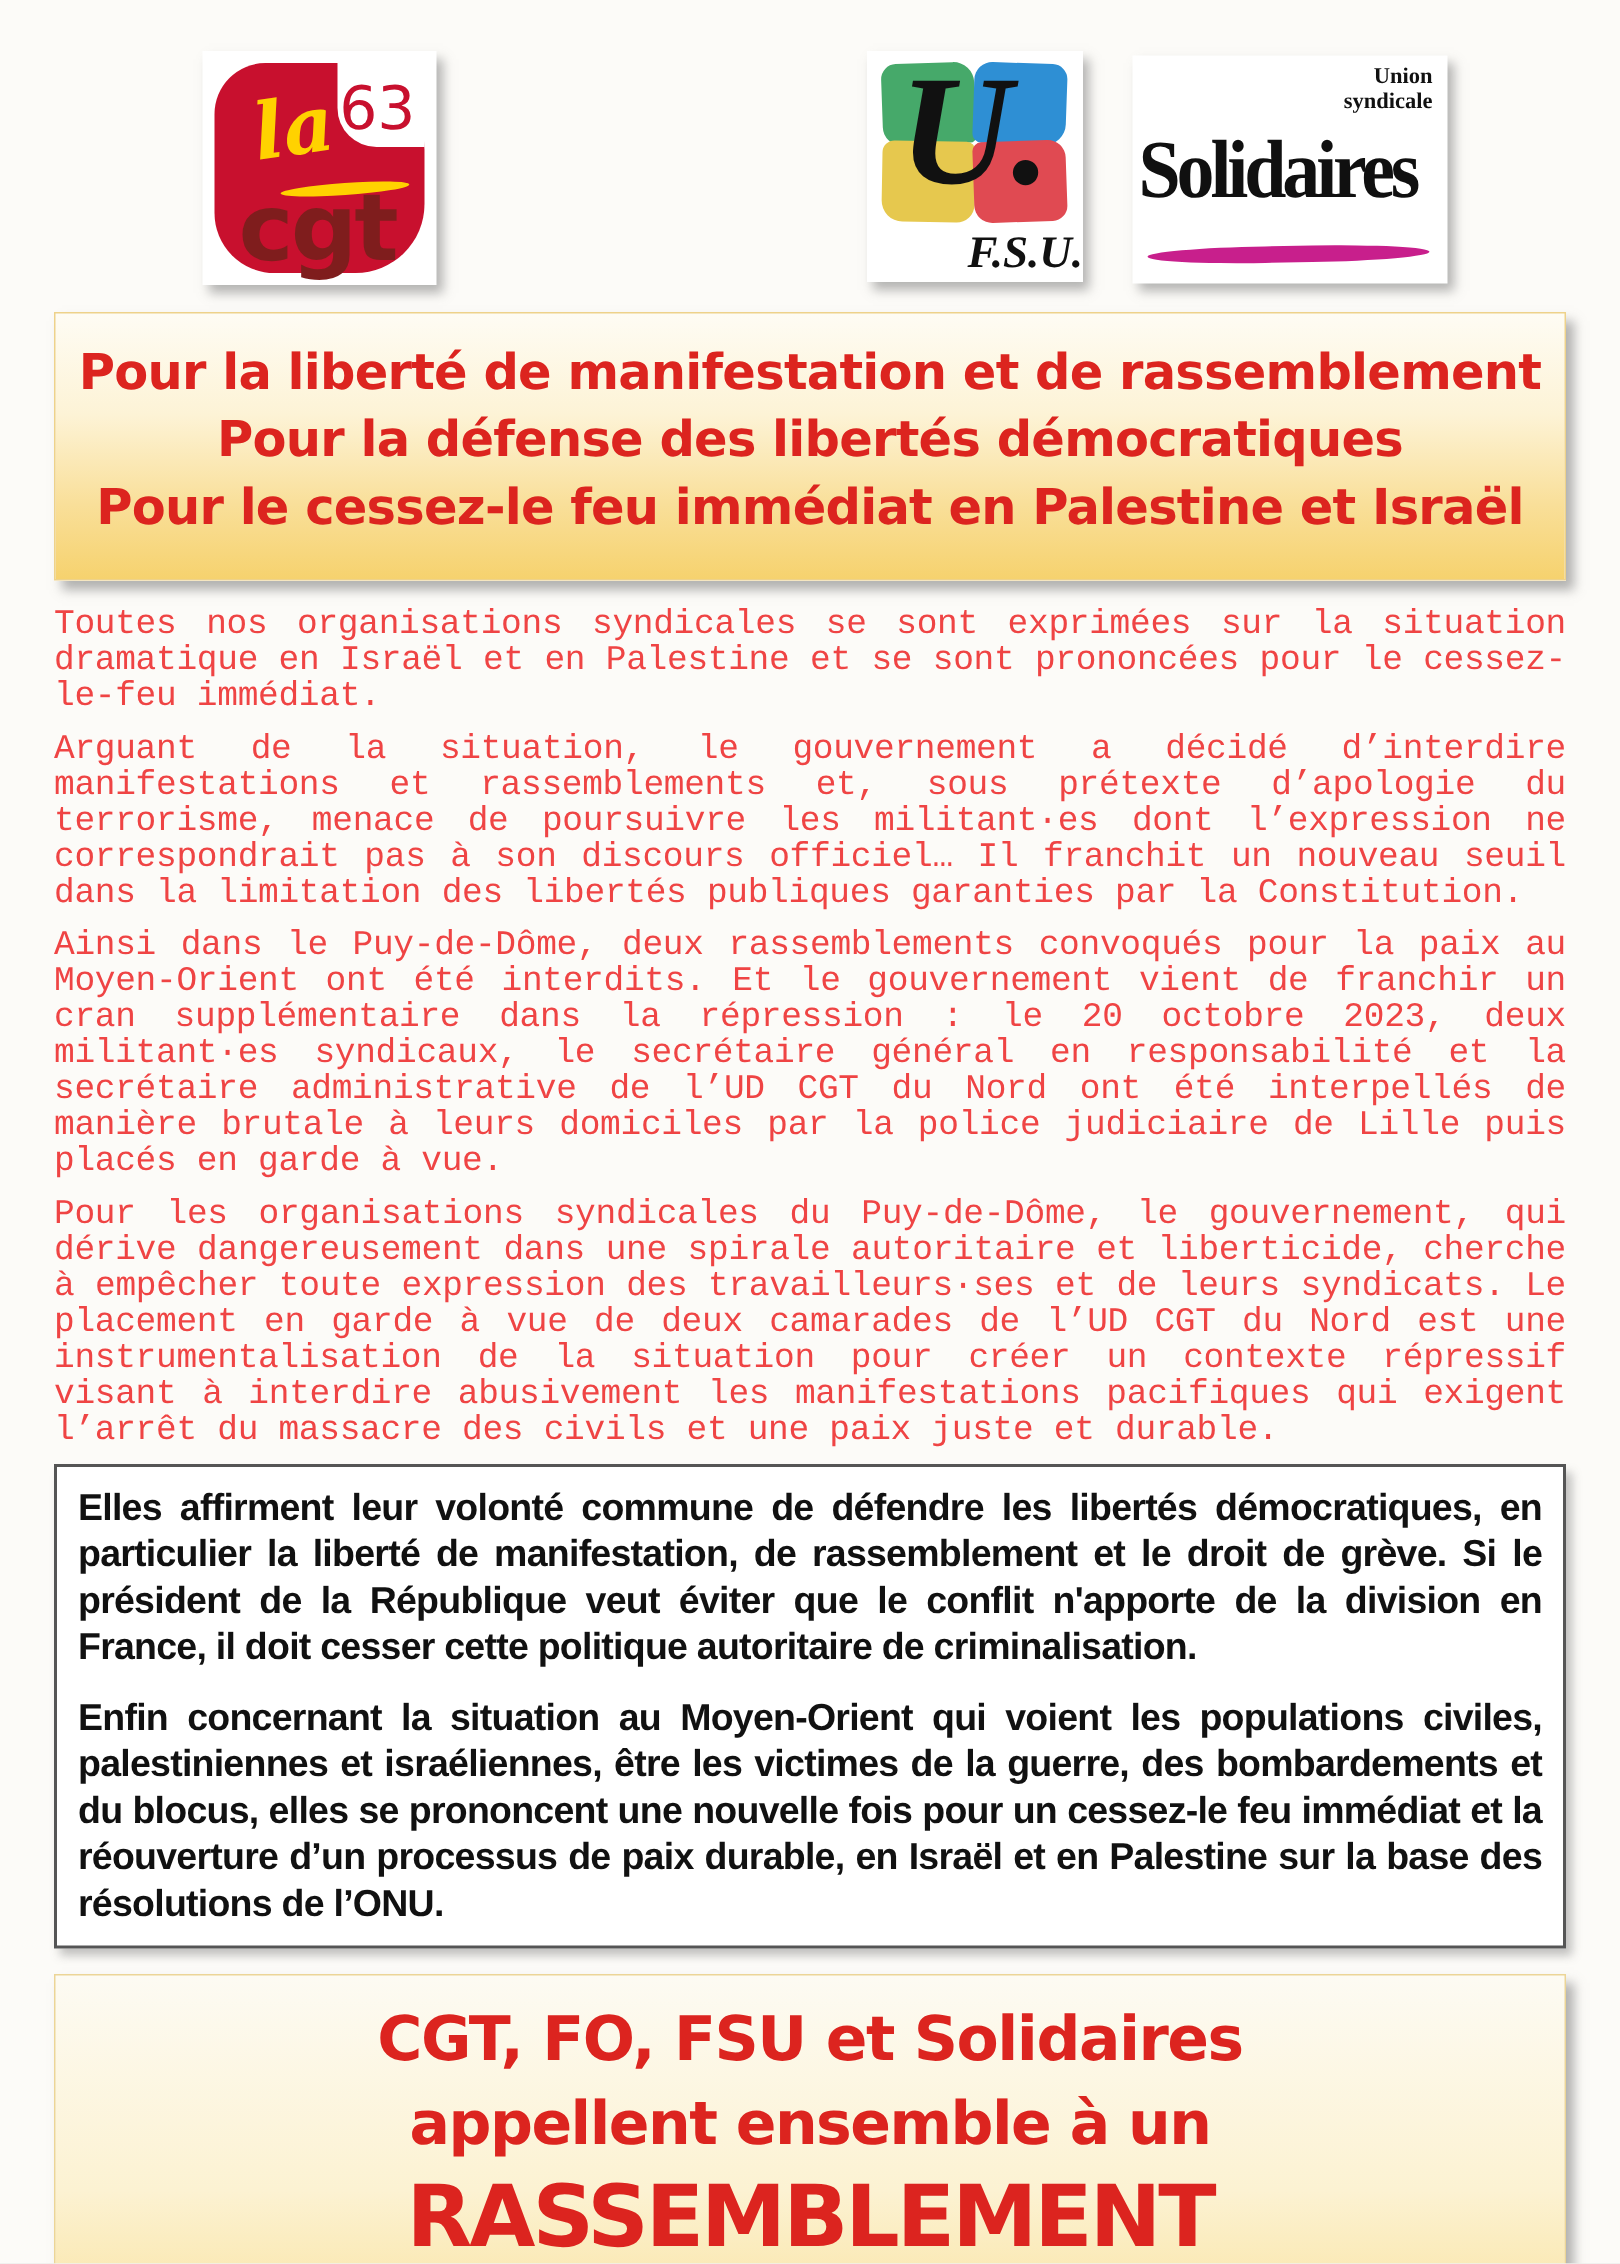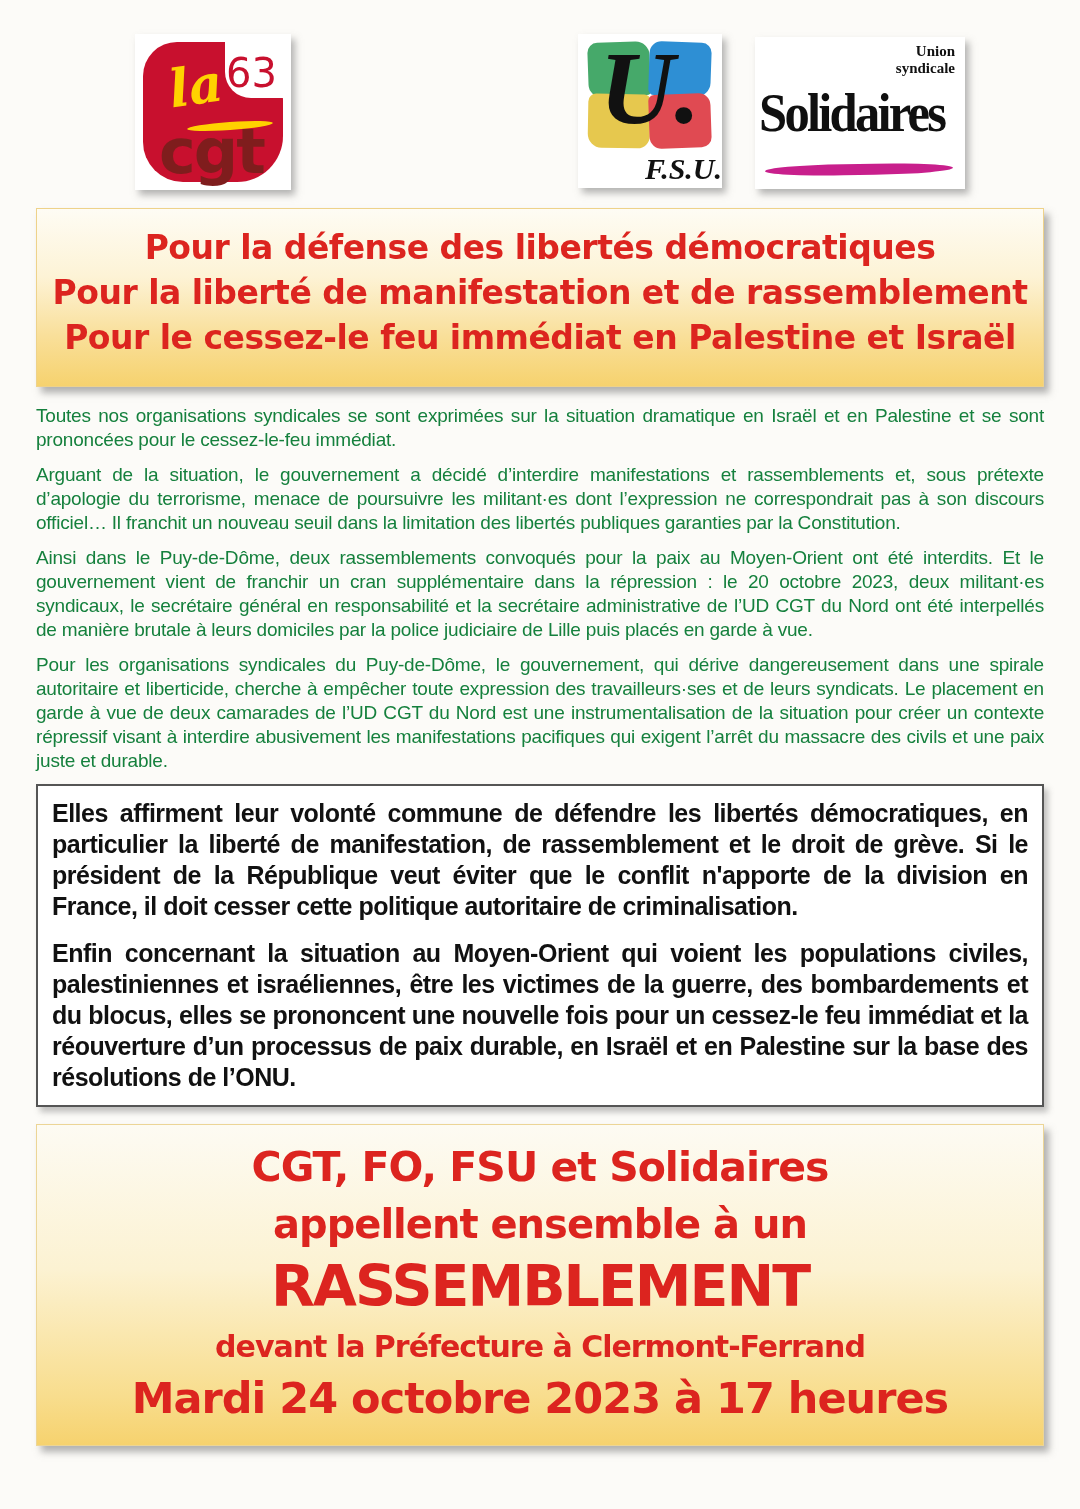--- a/index.html
+++ b/index.html
@@ -118,23 +118,23 @@
     background:linear-gradient(180deg,#fefcf4 0%,#fdf3d6 38%,#f9df99 72%,#f6d26e 100%);
   }
   .banner-top .line {
     color:#dc241f; font-weight:bold; font-size:33px; line-height:45px;
     font-family:"DejaVu Sans", sans-serif; letter-spacing:-.5px;
   }
 
   
   .body-text { margin-top:17px; }
   .body-text p {
-    font-size:19px; line-height:24px; color:#15803d; text-align:justify;
+    font-size:23px; line-height:24px; color:#ef4444; text-align:justify;
     letter-spacing:-.2px; margin-bottom:11px;
-    font-family:Liberation Sans, sans-serif;
+    font-family:Liberation Mono, monospace;
   }
 
   
   .demands-box {
     border:2px solid #555; background:#fff; margin-top:6px;
     box-shadow:4px 5px 6px rgba(120,120,120,.45);
     padding:12px 14px 10px;
   }
   .demands-box .heading {
     text-align:center; font-weight:bold; font-size:25px; line-height:32px;
@@ -193,22 +193,22 @@
       <div class="sol-union">
         <div>Union</div>
         <div>syndicale</div>
       </div>
       <div class="sol-name">Solidaires</div>
       <div class="sol-underline"></div>
     </div>
   </div>
 
   <div class="banner banner-top">
+    <div class="line">Pour la liberté de manifestation et de rassemblement</div>
     <div class="line">Pour la défense des libertés démocratiques</div>
-    <div class="line">Pour la liberté de manifestation et de rassemblement</div>
     <div class="line">Pour le cessez-le feu immédiat en Palestine et Israël</div>
   </div>
 
   <div class="body-text">
     <p>Toutes nos organisations syndicales se sont exprimées sur la situation dramatique en Israël et en Palestine et se sont prononcées pour le cessez-le-feu immédiat.</p>
     <p>Arguant de la situation, le gouvernement a décidé d’interdire manifestations et rassemblements et, sous prétexte d’apologie du terrorisme, menace de poursuivre les militant·es dont l’expression ne correspondrait pas à son discours officiel… Il franchit un nouveau seuil dans la limitation des libertés publiques garanties par la Constitution.</p>
     <p>Ainsi dans le Puy-de-Dôme, deux rassemblements convoqués pour la paix au Moyen-Orient ont été interdits. Et le gouvernement vient de franchir un cran supplémentaire dans la répression : le 20 octobre 2023, deux militant·es syndicaux, le secrétaire général en responsabilité et la secrétaire administrative de l’UD CGT du Nord ont été interpellés de manière brutale à leurs domiciles par la police judiciaire de Lille puis placés en garde à vue.</p>
     <p>Pour les organisations syndicales du Puy-de-Dôme, le gouvernement, qui dérive dangereusement dans une spirale autoritaire et liberticide, cherche à empêcher toute expression des travailleurs·ses et de leurs syndicats. Le placement en garde à vue de deux camarades de l’UD CGT du Nord est une instrumentalisation de la situation pour créer un contexte répressif visant à interdire abusivement les manifestations pacifiques qui exigent l’arrêt du massacre des civils et une paix juste et durable.</p>
   </div>
 

